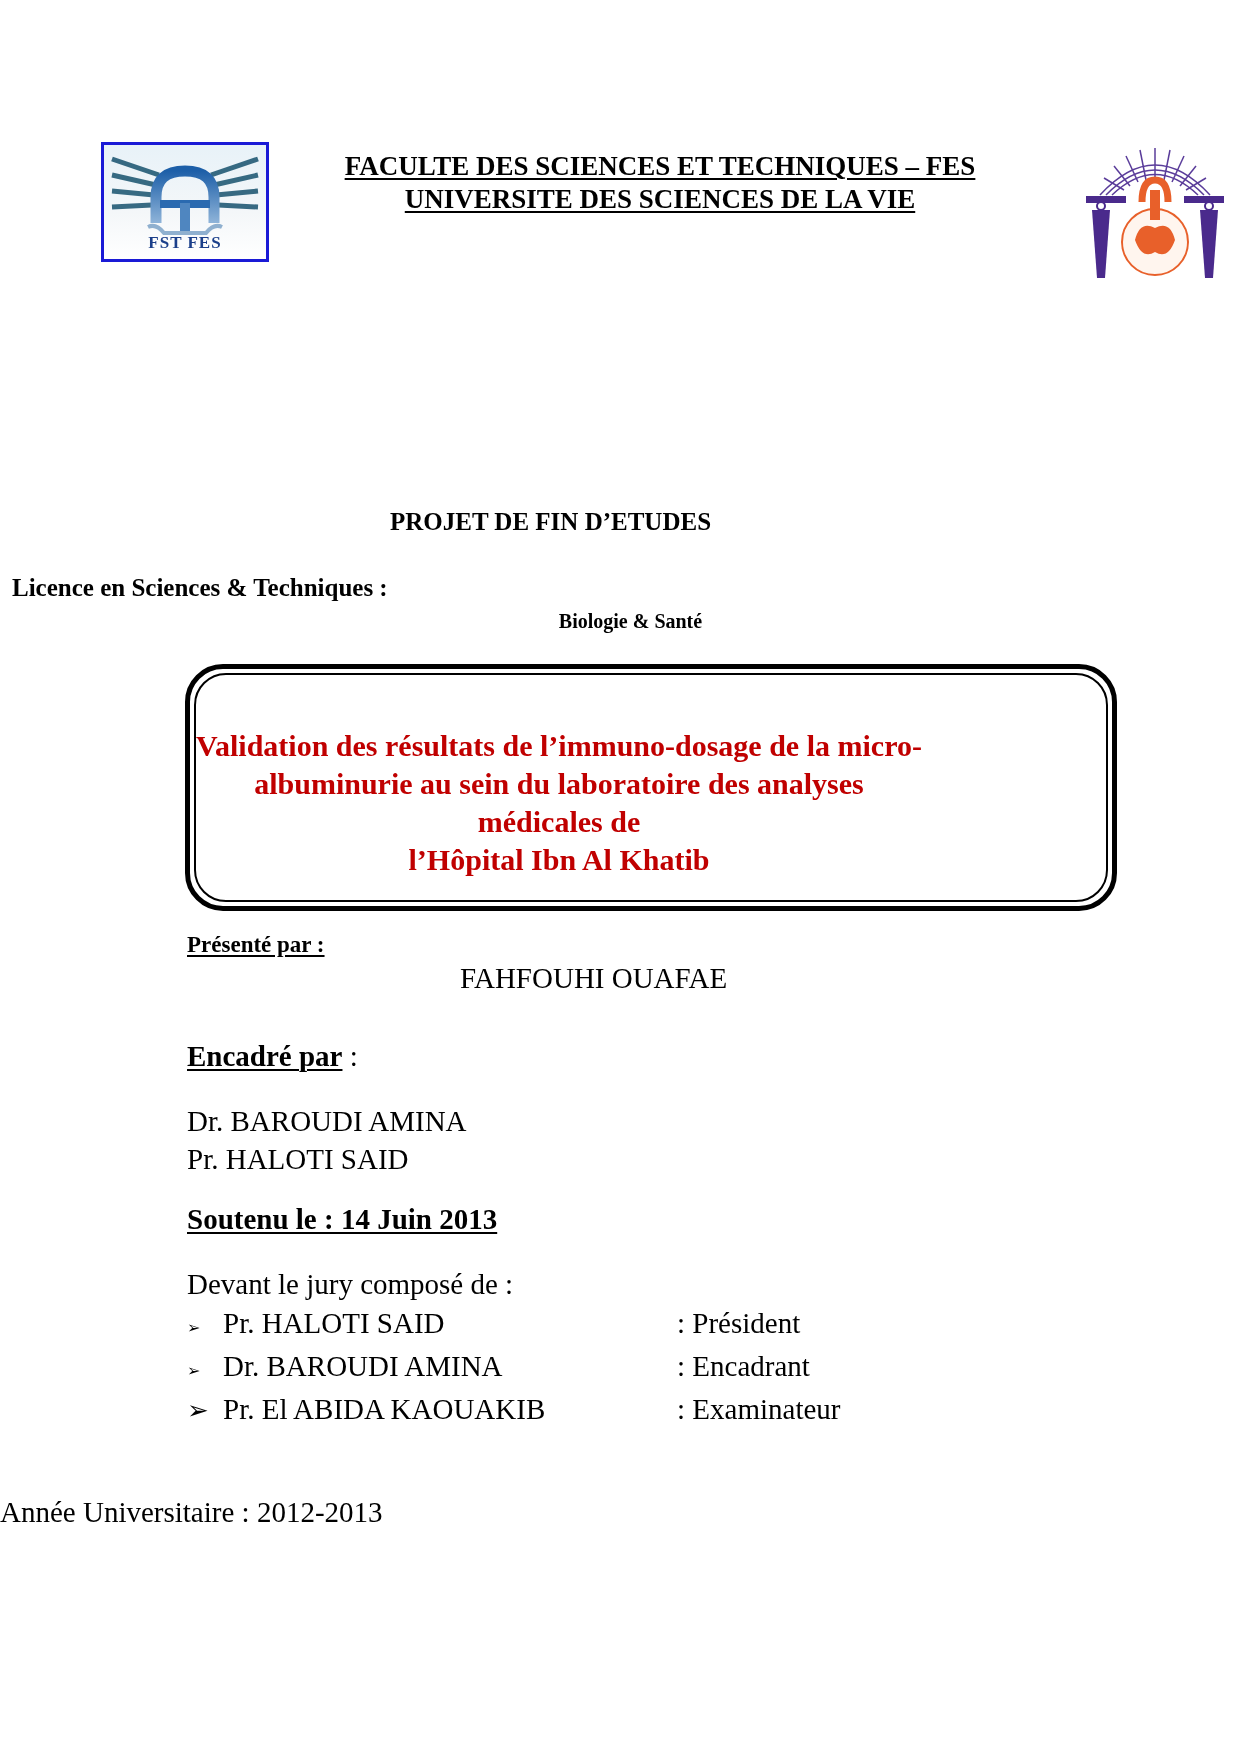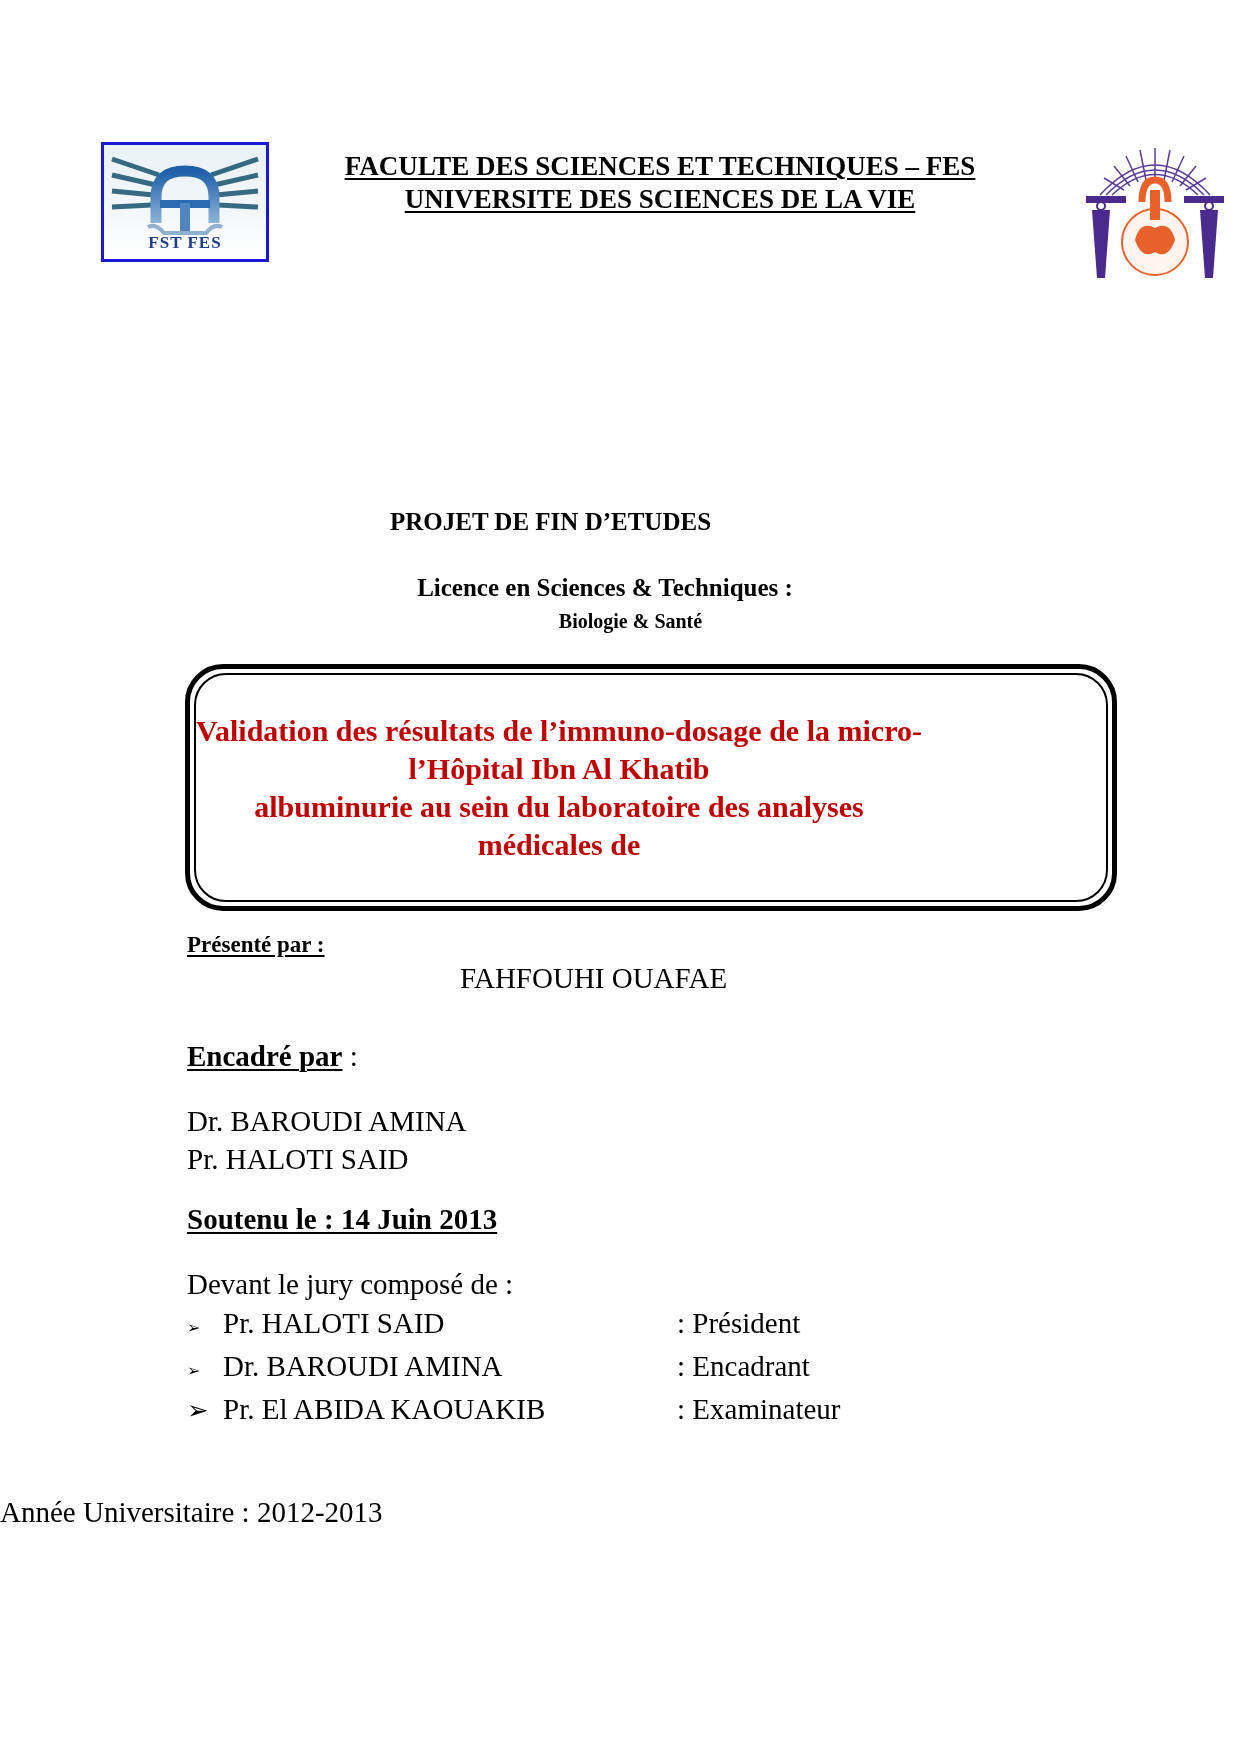--- a/index.html
+++ b/index.html
@@ -10,29 +10,29 @@
     
     .logo-left { left: 101px; top: 142px; width: 168px; height: 120px;
       border: 3px solid #1a1ad6; box-sizing: border-box; overflow: hidden;
       background: linear-gradient(180deg, #e8f2f8 0%, #f4f7f9 60%, #ffffff 100%); }
     .logo-right { left: 1080px; top: 140px; width: 150px; height: 140px; }
     .header-block { left: 300px; top: 150px; width: 720px; text-align: center;
       font-weight: bold; font-size: 27px; line-height: 33px; }
     .header-block div span { text-decoration: underline; text-decoration-thickness: 2px; text-underline-offset: 3px; }
 
     .pfe-title { left: 0; width: 1101px; top: 508px; text-align: center; font-weight: bold; font-size: 25px; }
-    .licence { left: 0; width: 1198px; top: 574px; text-align: center; font-weight: bold; font-size: 25px; padding-left: 12px; box-sizing: border-box;}
+    .licence { left: 0; width: 1198px; top: 574px; text-align: left; font-weight: bold; font-size: 25px; padding-left: 12px; box-sizing: border-box;}
     .speciality { left: 0; width: 1241px; top: 610px; text-align: center; font-weight: bold; font-size: 20px; padding-left: 20px; box-sizing: border-box;}
 
     
     .title-box-outer { left: 185px; top: 664px; width: 932px; height: 247px;
       border: 5px solid #000; border-radius: 38px; box-sizing: border-box; }
     .title-box-inner { position: absolute; left: 4px; top: 4px; right: 4px; bottom: 4px;
       border: 2px solid #000; border-radius: 32px; }
-    .title-text { left: 195px; top: 712px; width: 728px; text-align: center;
+    .title-text { left: 195px; top: 727px; width: 728px; text-align: center;
       color: #c00000; font-weight: bold; font-size: 30px; line-height: 38px; }
 
     
     .label-u { font-weight: bold; text-decoration: underline; text-decoration-thickness: 2px; text-underline-offset: 3px; }
     .presented { left: 187px; top: 932px; font-size: 23px; }
     .presented-name { left: 460px; top: 962px; font-size: 29px; }
     .supervised { left: 187px; top: 1040px; font-size: 29px; }
     .supervisor-list { left: 187px; top: 1102px; font-size: 29px; line-height: 38px; }
     .jury-intro { left: 187px; top: 1268px; font-size: 29px; }
     .jury-list { left: 187px; top: 1304px; font-size: 29px; line-height: 38px; width: 760px; }
@@ -111,22 +111,22 @@
 
 <div class="abs pfe-title">PROJET DE FIN D’ETUDES</div>
 <div class="abs licence">Licence en  Sciences &amp; Techniques :</div>
 <div class="abs speciality">Biologie &amp; Santé</div>
 
 <div class="abs title-box-outer">
   <div class="title-box-inner"></div>
 </div>
 <div class="abs title-text">
   <div>Validation des résultats de l’immuno-dosage de la micro-</div>
+  <div>albuminurie au sein du laboratoire des analyses médicales de</div>
   <div>l’Hôpital Ibn Al Khatib</div>
-  <div>albuminurie au sein du laboratoire des analyses médicales de</div>
 </div>
 
 <div class="abs presented">
   <span class="label-u">Présenté par :</span>
 </div>
 <div class="abs presented-name">FAHFOUHI OUAFAE</div>
 
 <div class="abs supervised">
   <span class="label-u">Encadré par</span><span> :</span>
 </div>

